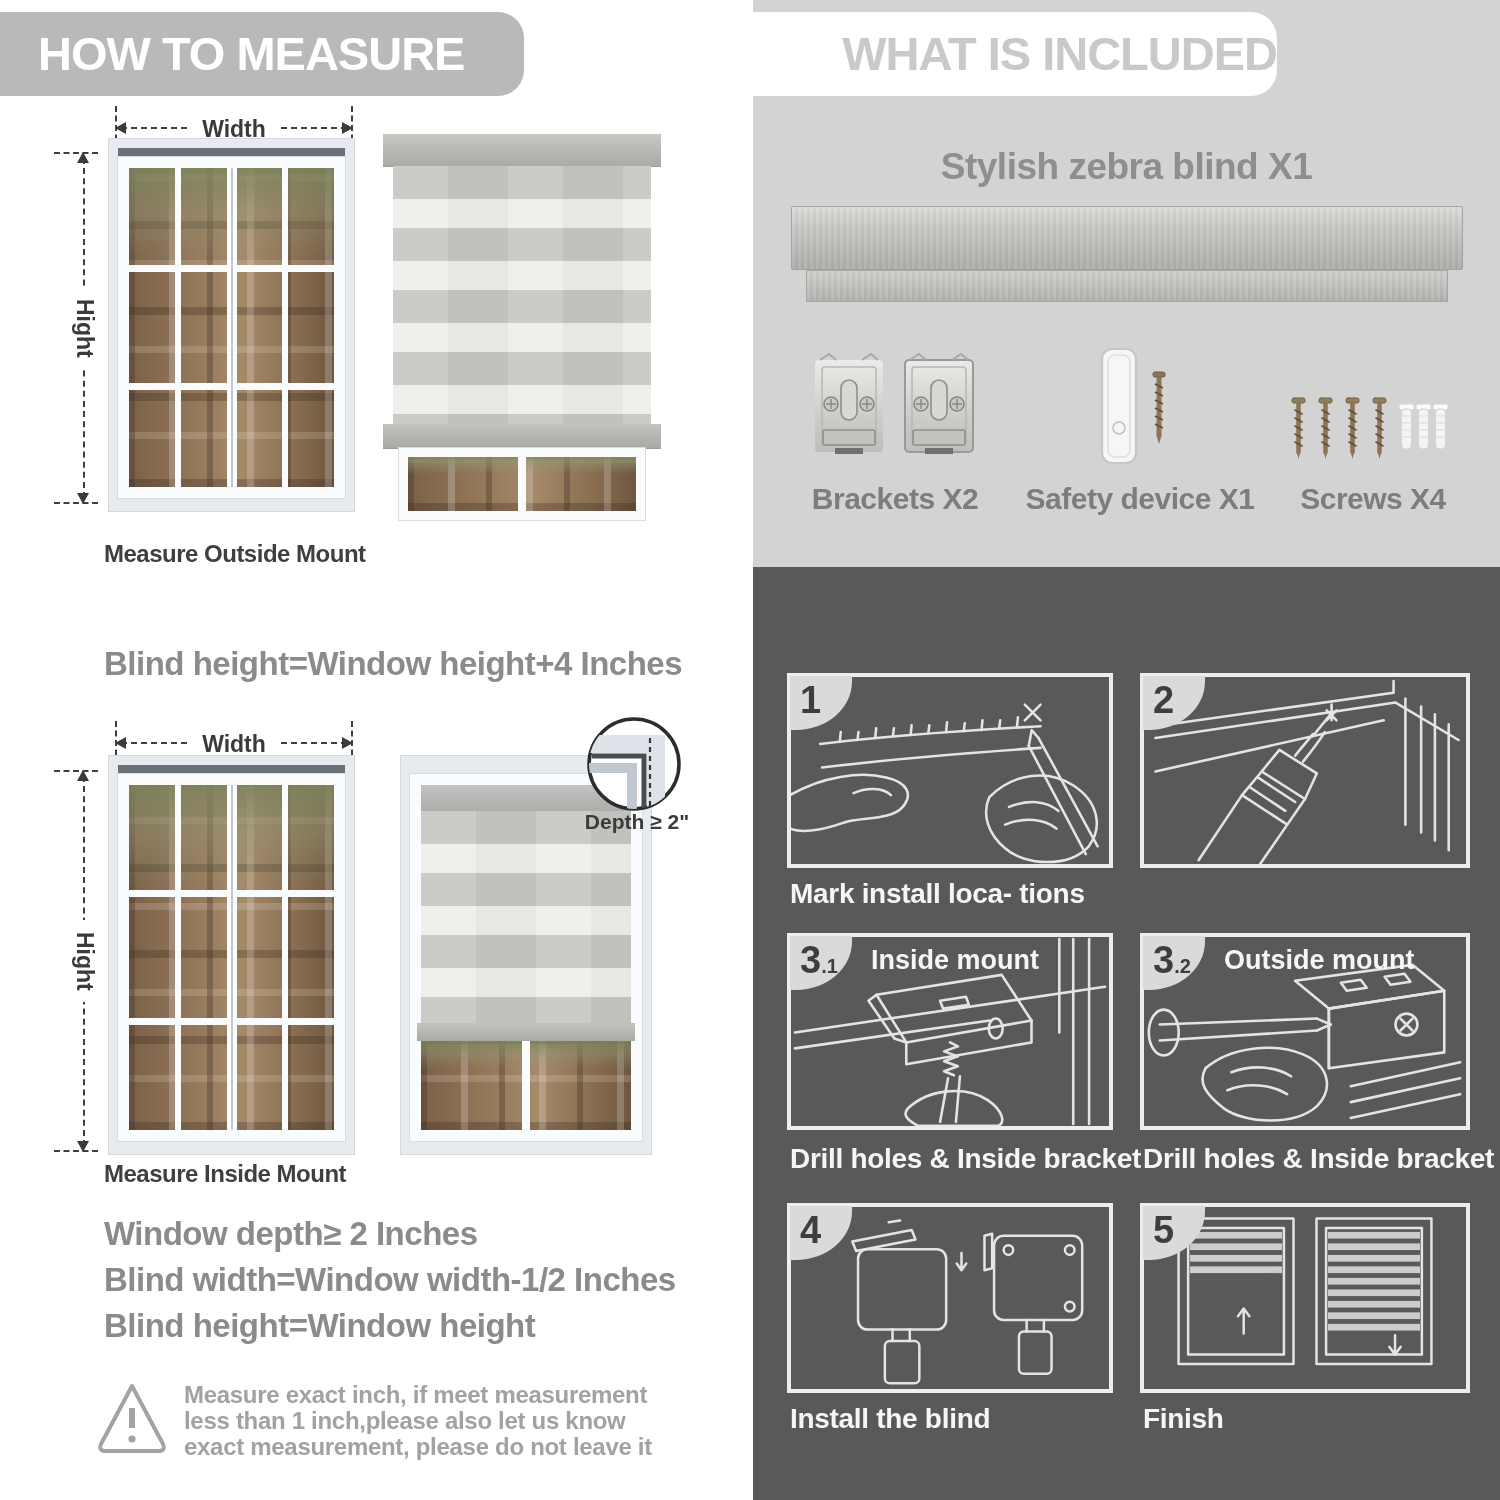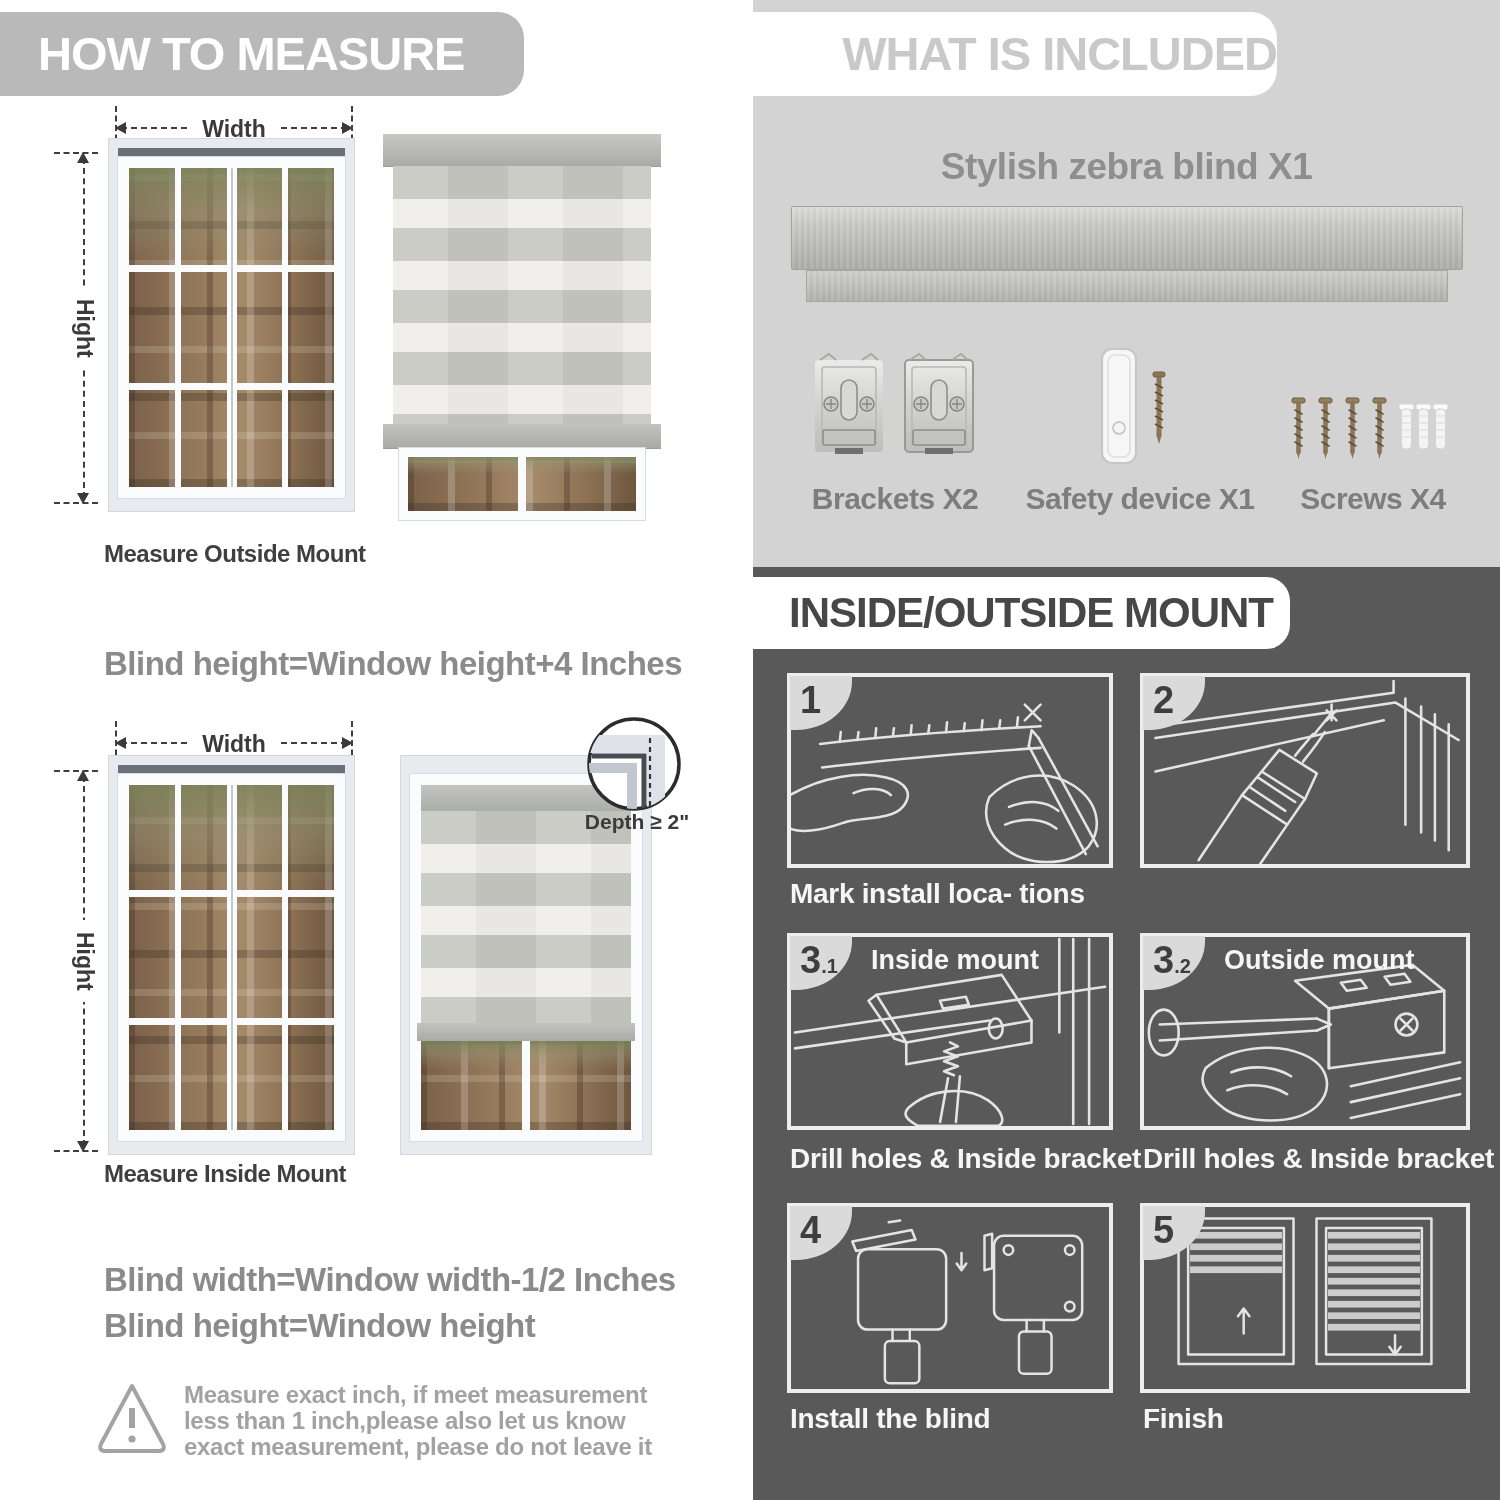--- a/index.html
+++ b/index.html
@@ -212,20 +212,21 @@
     <g clip-path="url(#cclip)">
       <path d="M2,28 L70,28 L70,96" fill="none" stroke="#dfe3e9" stroke-width="18"></path>
       <path d="M6,40 L58,40 L58,94" fill="none" stroke="#474c52" stroke-width="5"></path>
       <path d="M2,52 L46,52 L46,94" fill="none" stroke="#c2c8cf" stroke-width="10"></path>
       <path d="M64,22 L64,92" stroke="#333333" stroke-width="2.2" stroke-dasharray="5 4"></path>
     </g>
   </svg>
   <div class="depth-lbl" style="left:572px;top:810px;width:130px;">Depth ≥ 2"</div>
 
   <div class="sec-title" style="left:104px;top:1160px;">Measure Inside Mount</div>
+  <div class="sec-line" style="left:104px;top:1215px;">Window depth≥ 2 Inches</div>
   <div class="sec-line" style="left:104px;top:1261px;">Blind width=Window width-1/2 Inches</div>
   <div class="sec-line" style="left:104px;top:1307px;">Blind height=Window height</div>
 
   <svg class="abs" style="left:96px;top:1378px;" width="78" height="80" viewBox="0 0 78 80">
     <path d="M36,8 L67,66 Q70,73 62,73 L10,73 Q2,73 5,66 Z" fill="none" stroke="#a3a3a3" stroke-width="4" stroke-linejoin="round"></path>
     <line x1="36" y1="30" x2="36" y2="50" stroke="#a3a3a3" stroke-width="6"></line>
     <circle cx="36" cy="61" r="3.6" fill="#a3a3a3"></circle>
   </svg>
   <div class="warn-text" style="left:184px;top:1382px;width:480px;">Measure exact inch, if meet measurement less than 1 inch,please also let us know exact measurement, please do not leave it</div>
 
@@ -321,21 +322,20 @@
         <rect x="115.5" y="13" width="10" height="40" rx="4" fill="#f4f4f4" stroke="#d2d2d2"></rect>
         <path d="M116,20 h9 M116,27 h9 M116,34 h9 M116,41 h9" stroke="#e2e2e2" stroke-width="1.4"></path>
       </g>
     </g>
   </svg>
 
   <div class="hw-label" style="left:790px;width:210px;">Brackets X2</div>
   <div class="hw-label" style="left:1018px;width:244px;">Safety device X1</div>
   <div class="hw-label" style="left:1270px;width:206px;">Screws X4</div>
 
-  <div class="mount-hdr">INSIDE/OUTSIDE MOUNT</div>
 
   <div class="panel" style="left:787px;top:673px;width:326px;height:195px;">
     <svg class="art" viewBox="0 0 320 190">
       <g class="lineart">
         <path d="M28,68 C95,60 180,54 252,50"></path>
         <path d="M30,92 C95,84 180,77 252,72"></path>
         <path d="M48,66 l1,-10 M66,64 l1,-8 M84,62 l1,-10 M102,60 l1,-8 M120,59 l1,-10 M138,57 l1,-8 M156,56 l1,-10 M174,55 l1,-8 M192,54 l1,-10 M210,52 l1,-8 M228,51 l1,-10"></path>
         <path d="M236,28 l16,16 M252,28 l-16,16"></path>
         <path d="M-6,122 C30,100 70,96 95,102 C118,107 122,120 112,132 C100,146 70,142 52,148 C30,156 5,160 -6,152"></path>
         <path d="M62,118 C75,112 92,112 100,120"></path>

